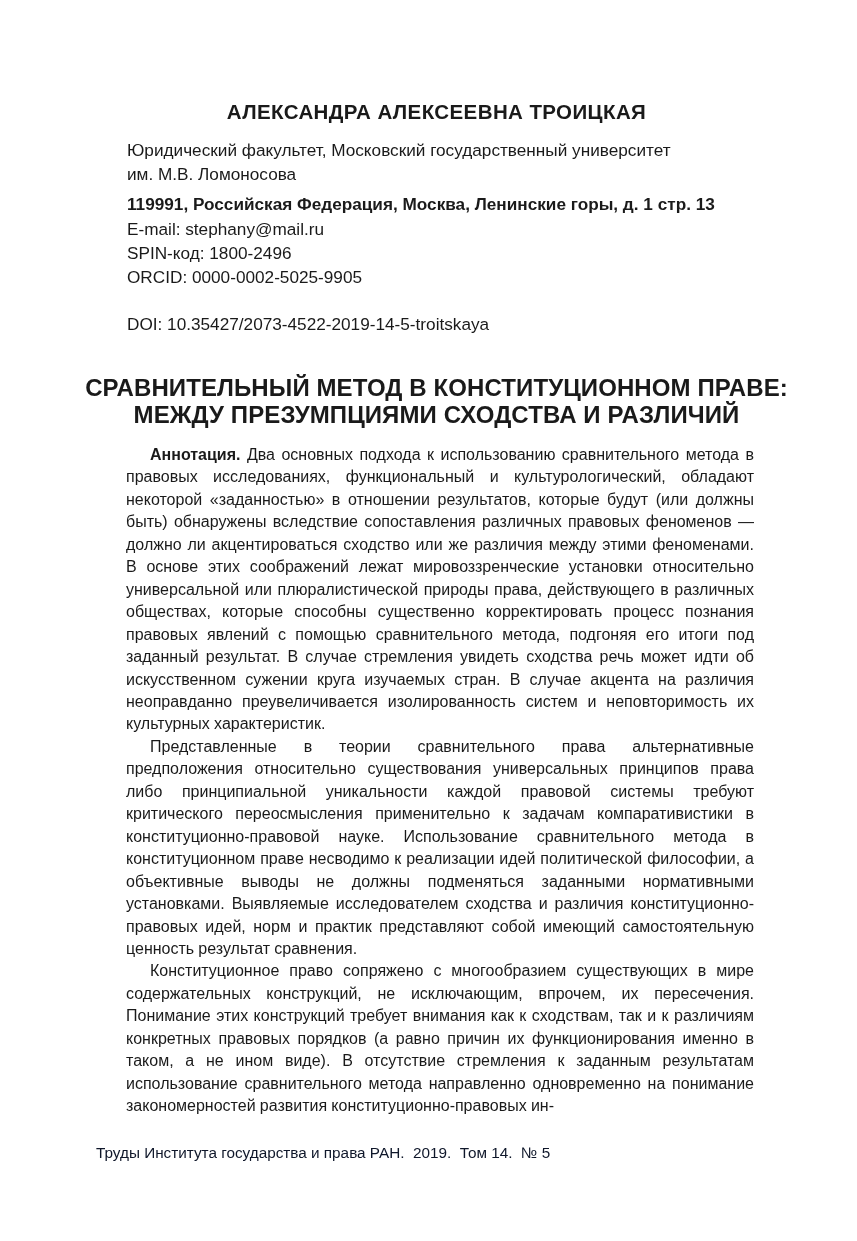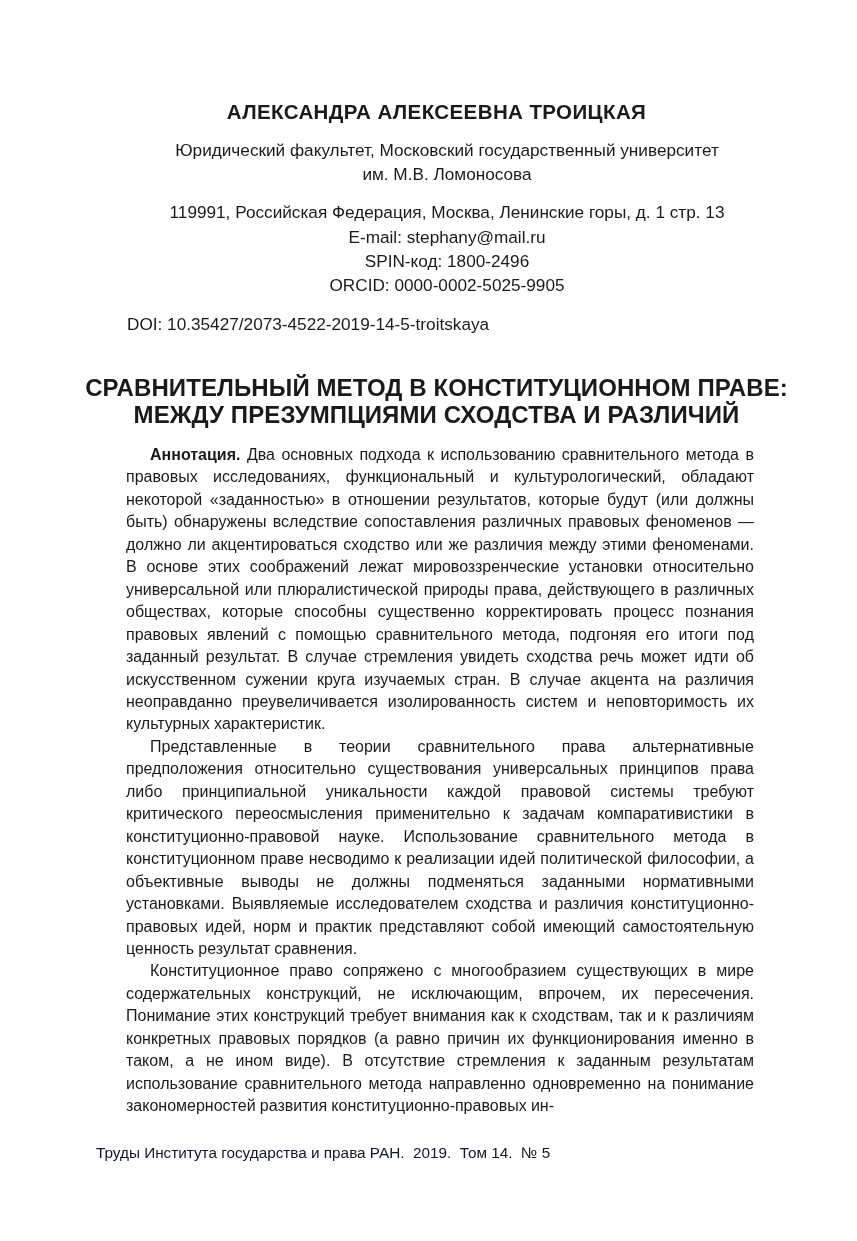--- a/index.html
+++ b/index.html
@@ -39,27 +39,27 @@
   }
 
   .affiliation-block {
     position: absolute;
     left: 119px;
     top: 138px;
     width: 640px;
     font-size: 17.2px;
     line-height: 24.2px;
     color: #1a1a1a;
-    text-align: center;
   }
   .affiliation-block .aff-line {
     white-space: normal;
   }
   .affiliation-block .aff-gap {
-    margin-top: 14px;
+    margin-top: 6px;
+    font-weight: bold;
   }
 
   .doi-line {
     position: absolute;
     left: 119px;
     top: 312px;
     font-size: 17.2px;
     line-height: 24.2px;
     color: #1a1a1a;
   }

